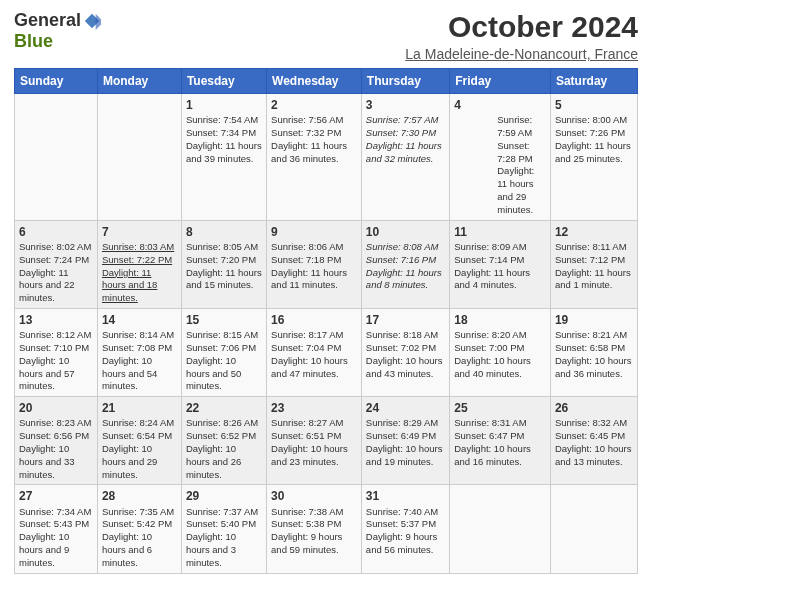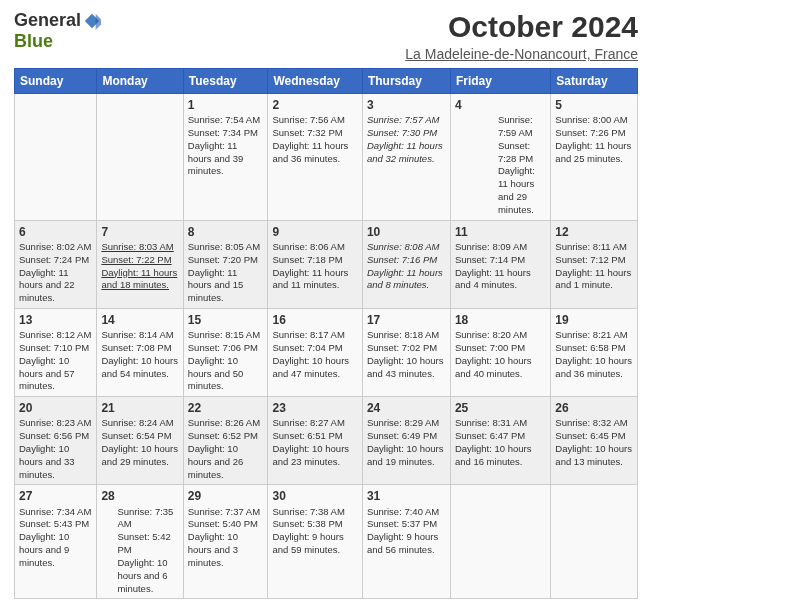--- a/index.html
+++ b/index.html
@@ -300,21 +300,21 @@
         </tr>
         <tr>
           <td>
             <span class="day-num">27</span>
             <div class="day-info" style="white-space: pre-line;">Sunrise: 7:34 AM
 Sunset: 5:43 PM
 Daylight: 10 hours and 9 minutes.</div>
           </td>
           <td>
             <span class="day-num">28</span>
-            <div class="day-info" style="white-space: pre-line; margin-left: 16px;">Sunrise: 7:35 AM
+            <div class="day-info" style="white-space: pre-line;">Sunrise: 7:35 AM
 Sunset: 5:42 PM
 Daylight: 10 hours and 6 minutes.</div>
           </td>
           <td>
             <span class="day-num">29</span>
             <div class="day-info" style="white-space: pre-line;">Sunrise: 7:37 AM
 Sunset: 5:40 PM
 Daylight: 10 hours and 3 minutes.</div>
           </td>
           <td>

